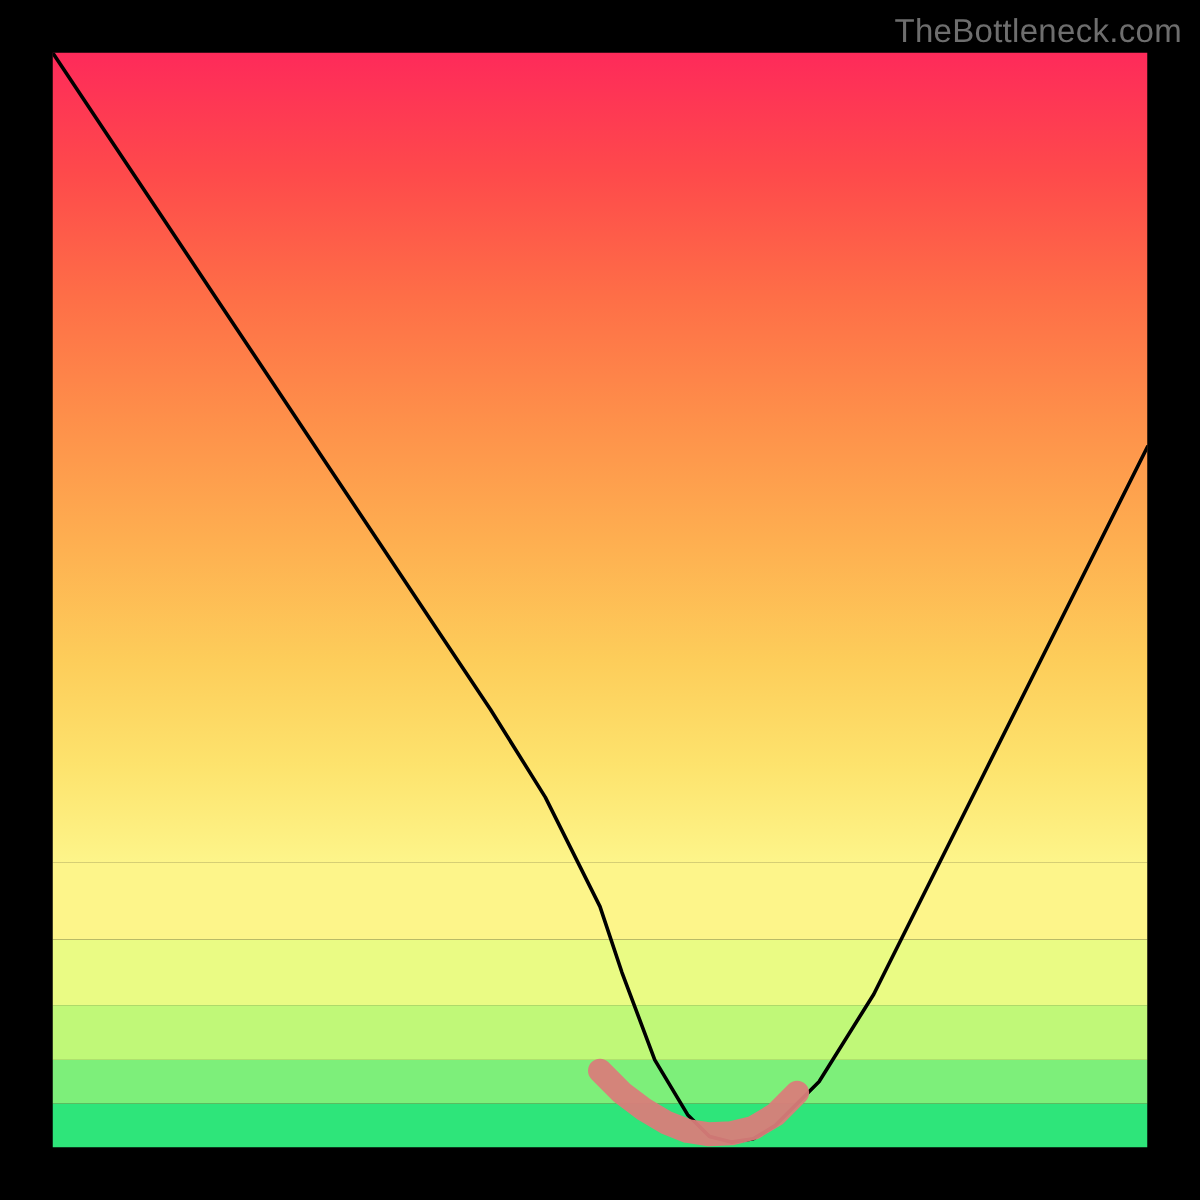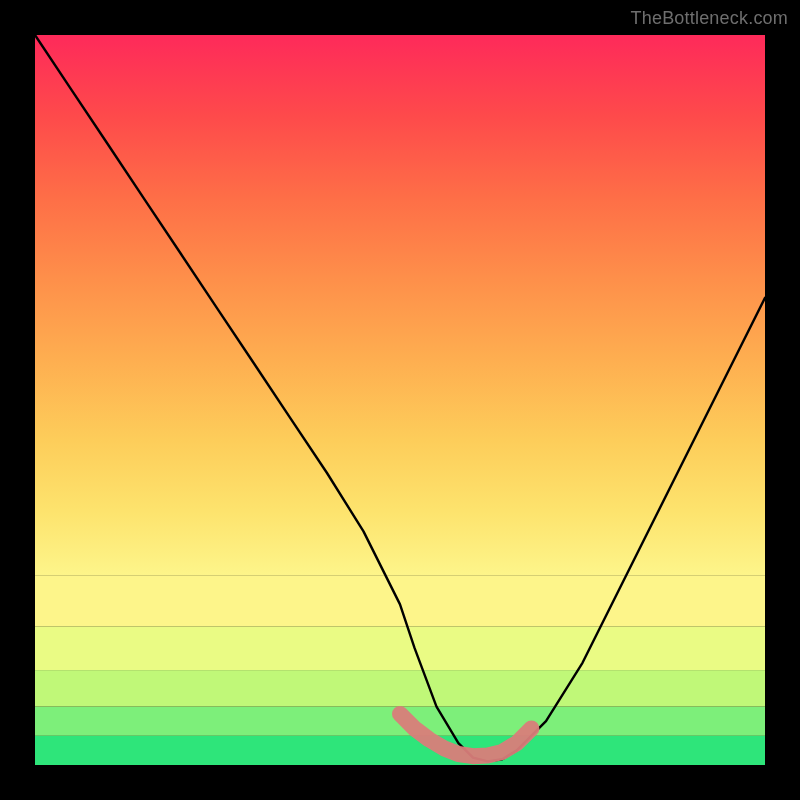--- a/index.html
+++ b/index.html
@@ -1,17 +1,17 @@
 <!DOCTYPE html>
 <html><head>
 <meta charset="utf-8">
 <style>
   * { margin: 0; padding: 0; box-sizing: border-box; }
   body { width: 800px; height: 800px; overflow: hidden; background: #000; position: relative; font-family: Arial, sans-serif; }
-  .watermark { position: absolute; top: 8px; right: 12px; color: #6e6e6e; font-size: 18px; font-weight: 500; z-index: 10; letter-spacing: 0.2px; }
+  .watermark { position: absolute; top: 8px; right: 12px; color: #6e6e6e; font-size: 22px; font-weight: 500; z-index: 10; letter-spacing: 0.2px; }
   .frame { position: absolute; inset: 0; }
   .plot { position: absolute; left: 35px; top: 35px; width: 730px; height: 730px; }
   svg { display: block; }
 </style>
 </head>
 <body>
 
 <div class="watermark">TheBottleneck.com</div>
 
 <div class="frame">

